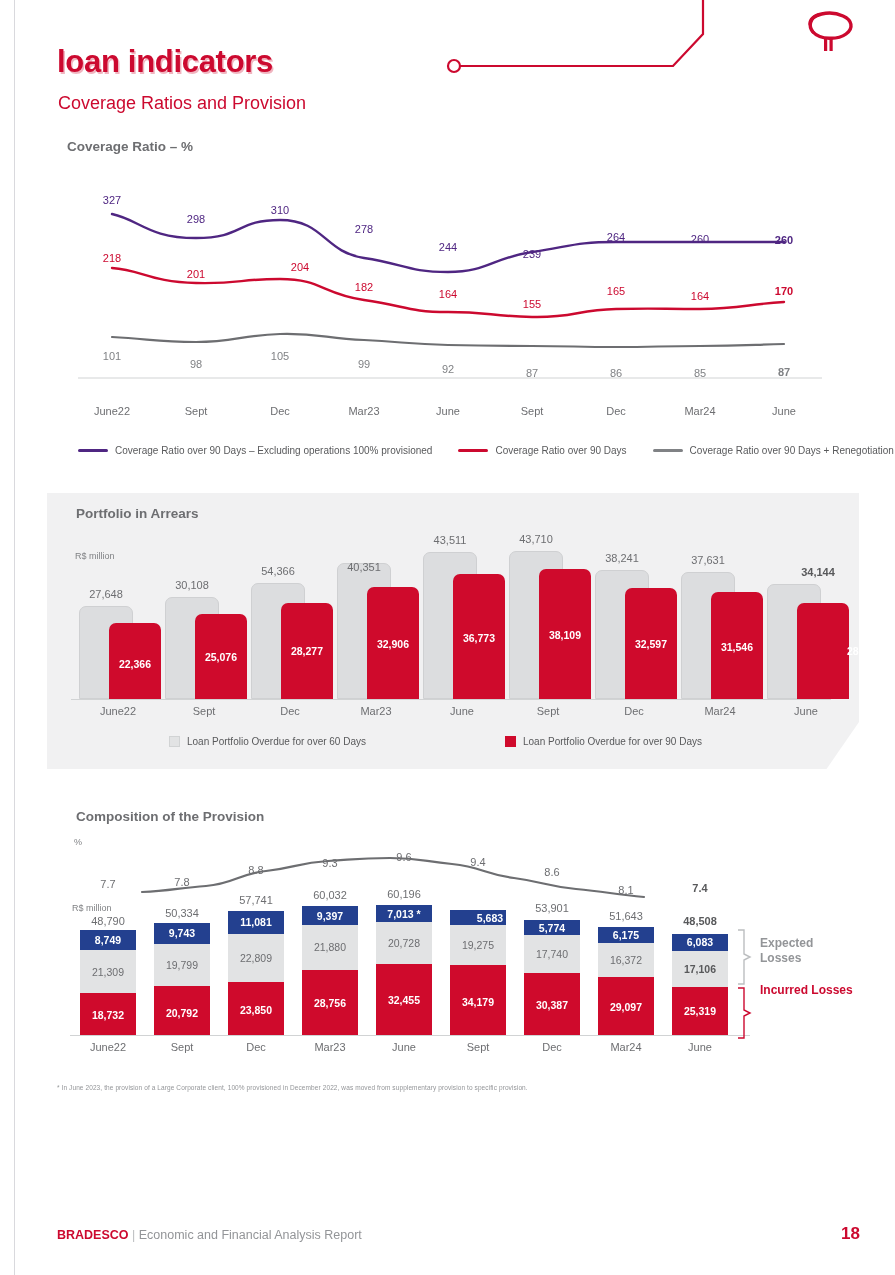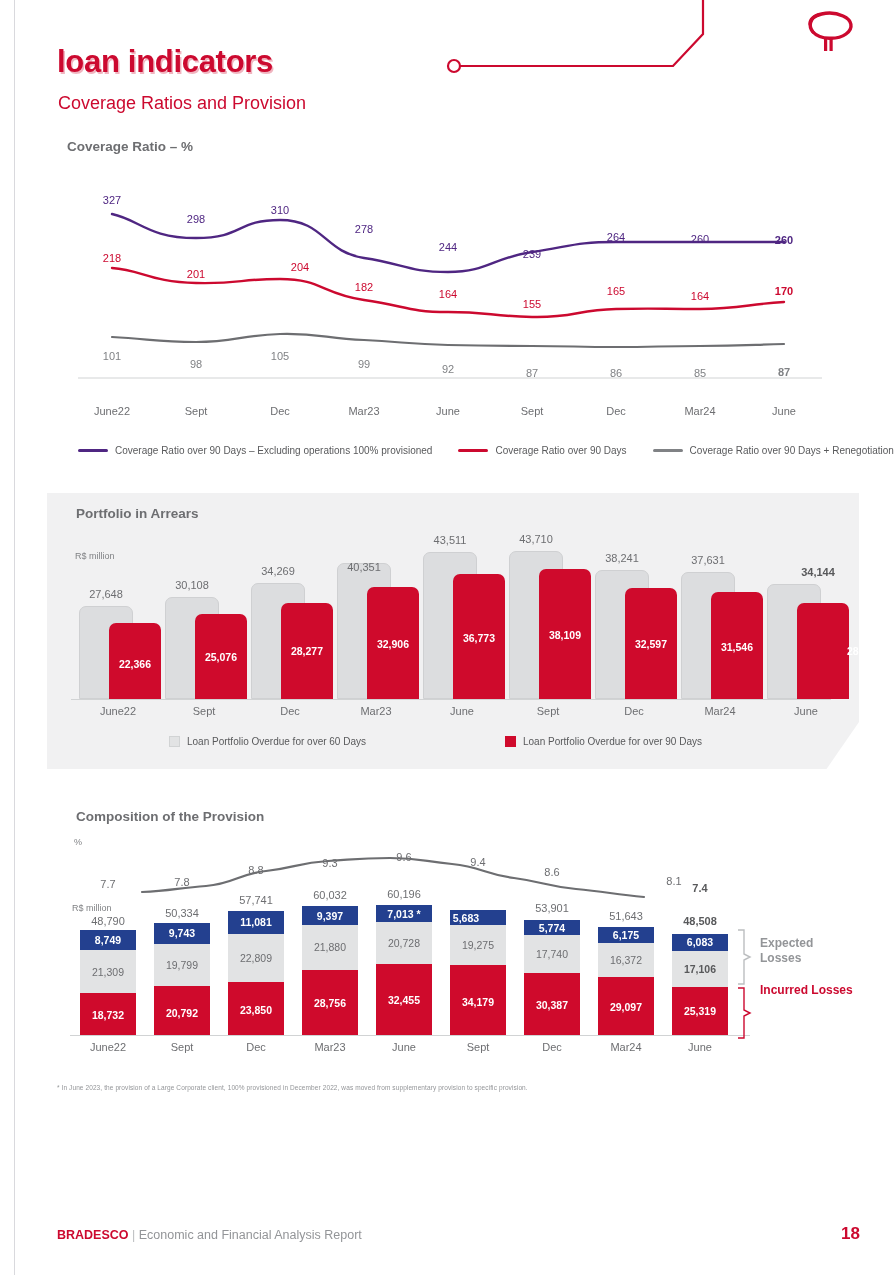--- a/index.html
+++ b/index.html
@@ -246,21 +246,21 @@
     <div class="bar-red" style="left:234px; top:110px; width:52px; height:96px;"></div>
     <div class="bar-red" style="left:320px; top:94px;  width:52px; height:112px;"></div>
     <div class="bar-red" style="left:406px; top:81px;  width:52px; height:125px;"></div>
     <div class="bar-red" style="left:492px; top:76px;  width:52px; height:130px;"></div>
     <div class="bar-red" style="left:578px; top:95px;  width:52px; height:111px;"></div>
     <div class="bar-red" style="left:664px; top:99px;  width:52px; height:107px;"></div>
     <div class="bar-red" style="left:750px; top:110px; width:52px; height:96px;"></div>
 
     <div class="bar-val-top" style="left:59px;  top:95px;">27,648</div>
     <div class="bar-val-top" style="left:145px; top:86px;">30,108</div>
-    <div class="bar-val-top" style="left:231px; top:72px;">34,269</div>
+    <div class="bar-val-top" style="left:231px; top:72px;">54,366</div>
     <div class="bar-val-top" style="left:317px; top:52px;margin-top:16px;">40,351</div>
     <div class="bar-val-top" style="left:403px; top:41px;">43,511</div>
     <div class="bar-val-top" style="left:489px; top:40px;">43,710</div>
     <div class="bar-val-top" style="left:575px; top:59px;">38,241</div>
     <div class="bar-val-top" style="left:661px; top:61px;">37,631</div>
     <div class="bar-val-top" style="left:747px; top:73px; font-weight:bold; color:#58595b;margin-left:24px;">34,144</div>
 
     <div class="bar-val-in" style="left:88px;  top:165px;">22,366</div>
     <div class="bar-val-in" style="left:174px; top:158px;">25,076</div>
     <div class="bar-val-in" style="left:260px; top:152px;">28,277</div>
@@ -309,21 +309,21 @@
            C 422 37, 424 44, 454 48 C 484 52, 486 56, 516 59 C 546 62, 554 64, 584 67"></path>
     </svg>
 
     <div class="pct-lbl" style="left:48px;  top:48px;">7.7</div>
     <div class="pct-lbl" style="left:122px; top:46px;">7.8</div>
     <div class="pct-lbl" style="left:196px; top:34px;">8.8</div>
     <div class="pct-lbl" style="left:270px; top:27px;">9.3</div>
     <div class="pct-lbl" style="left:344px; top:21px;">9.6</div>
     <div class="pct-lbl" style="left:418px; top:26px;">9.4</div>
     <div class="pct-lbl" style="left:492px; top:36px;">8.6</div>
-    <div class="pct-lbl" style="left:566px; top:45px;margin-left:48px;">8.1</div>
+    <div class="pct-lbl" style="left:566px; top:54px;">8.1</div>
     <div class="pct-lbl" style="left:640px; top:52px; font-weight:bold; color:#58595b;">7.4</div>
 
     <div class="tot-lbl" style="left:48px;  top:85px;">48,790</div>
     <div class="tot-lbl" style="left:122px; top:77px;">50,334</div>
     <div class="tot-lbl" style="left:196px; top:64px;">57,741</div>
     <div class="tot-lbl" style="left:270px; top:59px;">60,032</div>
     <div class="tot-lbl" style="left:344px; top:58px;">60,196</div>
     <div class="tot-lbl" style="left:418px; top:62px;margin-top:28px;">59,137</div>
     <div class="tot-lbl" style="left:492px; top:72px;">53,901</div>
     <div class="tot-lbl" style="left:566px; top:80px;">51,643</div>
@@ -360,21 +360,21 @@
     <div class="seg seg-compl" style="left:316px; top:75px;  width:56px; height:17px;"></div>
     <div class="seg seg-generic" style="left:316px; top:92px;  width:56px; height:42px;"></div>
     <div class="seg seg-specific" style="left:316px; top:134px; width:56px; height:71px;"></div>
     <div class="seg-lbl white" style="left:344px; top:84px;">7,013 *</div>
     <div class="seg-lbl dark" style="left:344px; top:113px;">20,728</div>
     <div class="seg-lbl white" style="left:344px; top:170px;">32,455</div>
 
     <div class="seg seg-compl" style="left:390px; top:80px;  width:56px; height:15px;"></div>
     <div class="seg seg-generic" style="left:390px; top:95px;  width:56px; height:40px;"></div>
     <div class="seg seg-specific" style="left:390px; top:135px; width:56px; height:70px;"></div>
-    <div class="seg-lbl white" style="left:394px; top:88px;padding-left:24px;">5,683</div>
+    <div class="seg-lbl white" style="left:418px; top:88px;padding-left:24px;">5,683</div>
     <div class="seg-lbl dark" style="left:418px; top:115px;">19,275</div>
     <div class="seg-lbl white" style="left:418px; top:172px;">34,179</div>
 
     <div class="seg seg-compl" style="left:464px; top:90px;  width:56px; height:15px;"></div>
     <div class="seg seg-generic" style="left:464px; top:105px; width:56px; height:38px;"></div>
     <div class="seg seg-specific" style="left:464px; top:143px; width:56px; height:62px;"></div>
     <div class="seg-lbl white" style="left:492px; top:98px;">5,774</div>
     <div class="seg-lbl dark" style="left:492px; top:124px;">17,740</div>
     <div class="seg-lbl white" style="left:492px; top:175px;">30,387</div>
 

